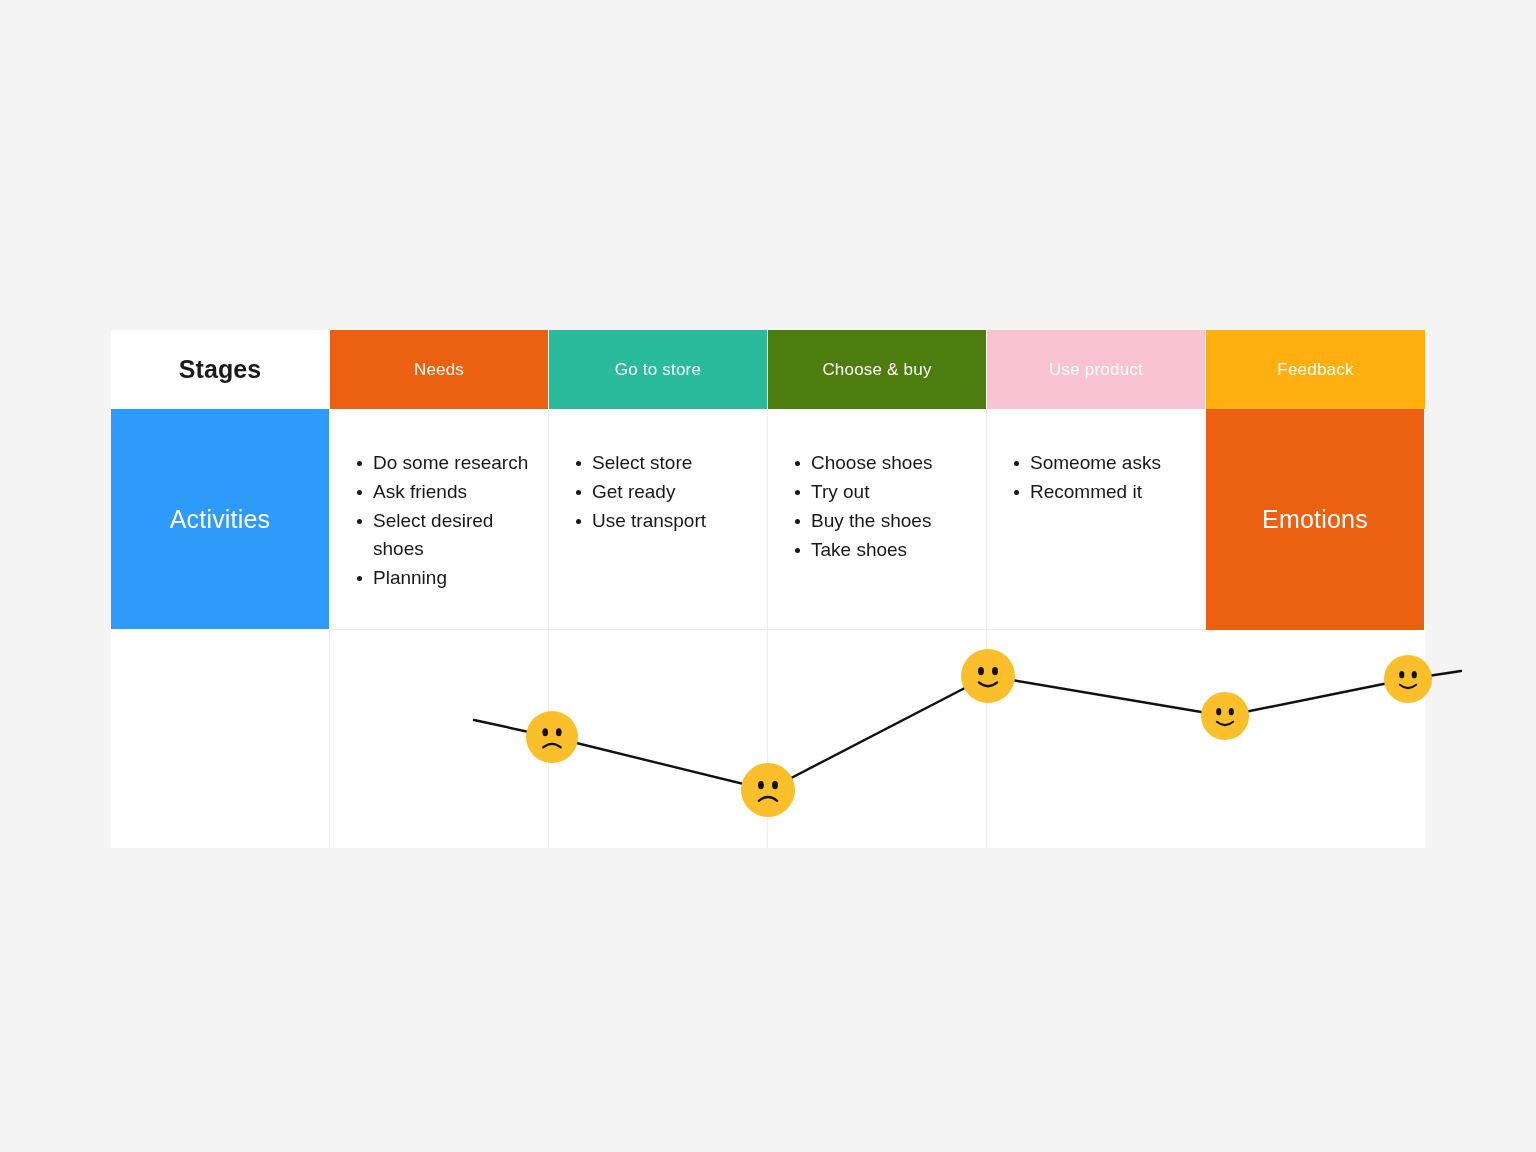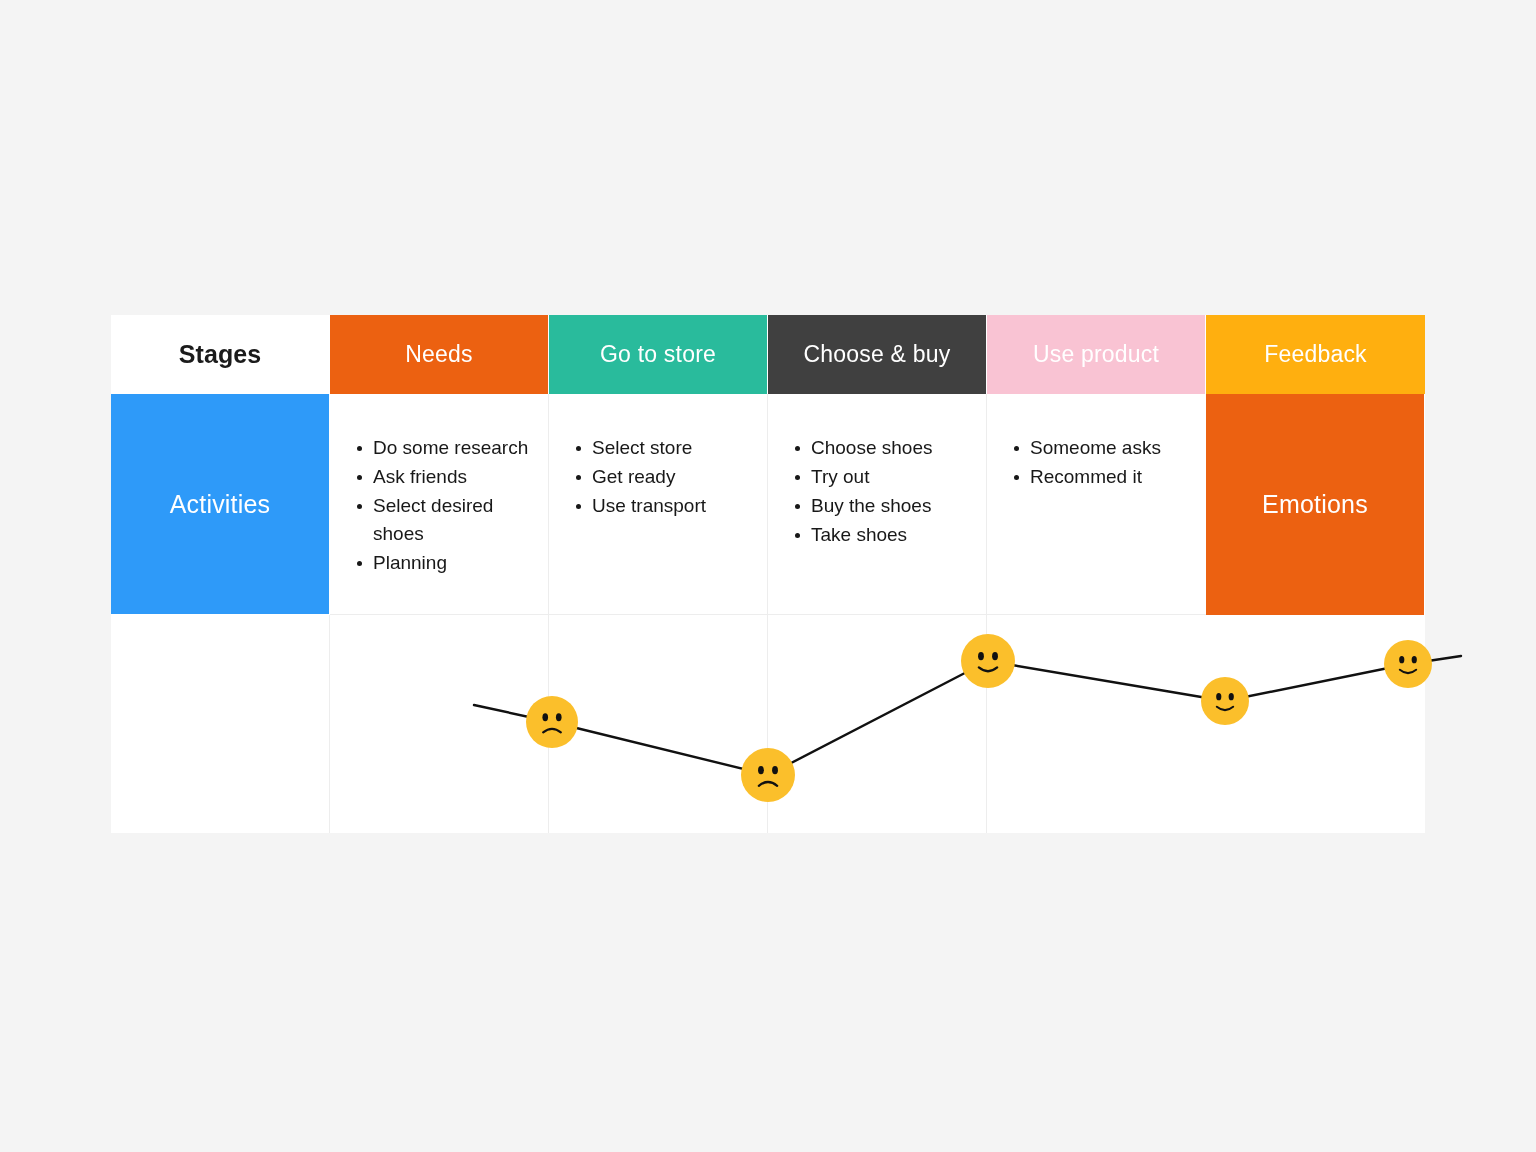--- a/index.html
+++ b/index.html
@@ -12,21 +12,21 @@
     height: 1152px;
     background: #f4f4f4;
     font-family: "Liberation Sans", sans-serif;
     overflow: hidden;
     position: relative;
   }
 
   #journey-map {
     position: absolute;
     left: 111px;
-    top: 315px;
+    top: 330px;
     width: 1314px;
     height: 518px;
     background: #ffffff;
   }
 
   
   .jm-grid {
     position: absolute;
     inset: 0;
     display: grid;
@@ -52,21 +52,21 @@
     border-right: 1px solid #ffffff;
     border-bottom: none;
   }
   .hdr-label {
     font-size: 25px;
     font-weight: 700;
     color: #1b1b1b;
     letter-spacing: .1px;
   }
   .hdr-stage {
-    font-size: 23px;
+    font-size: 17px;
     color: #ffffff;
     letter-spacing: .2px;
     white-space: nowrap;
   }
   .hdr-corner { background: #ffffff; }
 
   
   .rowlab {
     display: flex;
     align-items: center;
@@ -141,21 +141,21 @@
 
     <div class="cell hdr hdr-corner">
       <span class="hdr-label">Stages</span>
     </div>
     <div class="cell hdr" style="background: rgb(236, 97, 17);">
       <span class="hdr-stage">Needs</span>
     </div>
     <div class="cell hdr" style="background: rgb(41, 187, 156);">
       <span class="hdr-stage">Go to store</span>
     </div>
-    <div class="cell hdr" style="background: #404040;">
+    <div class="cell hdr" style="background: #4d7c0f;">
       <span class="hdr-stage">Choose &amp; buy</span>
     </div>
     <div class="cell hdr" style="background: rgb(249, 195, 211);">
       <span class="hdr-stage">Use product</span>
     </div>
     <div class="cell hdr last-col" style="background: rgb(255, 175, 15); text-align: center;">
       <span class="hdr-stage">Feedback</span>
     </div>
 
     <div class="cell rowlab" style="background: rgb(46, 154, 249); align-items: center;">

